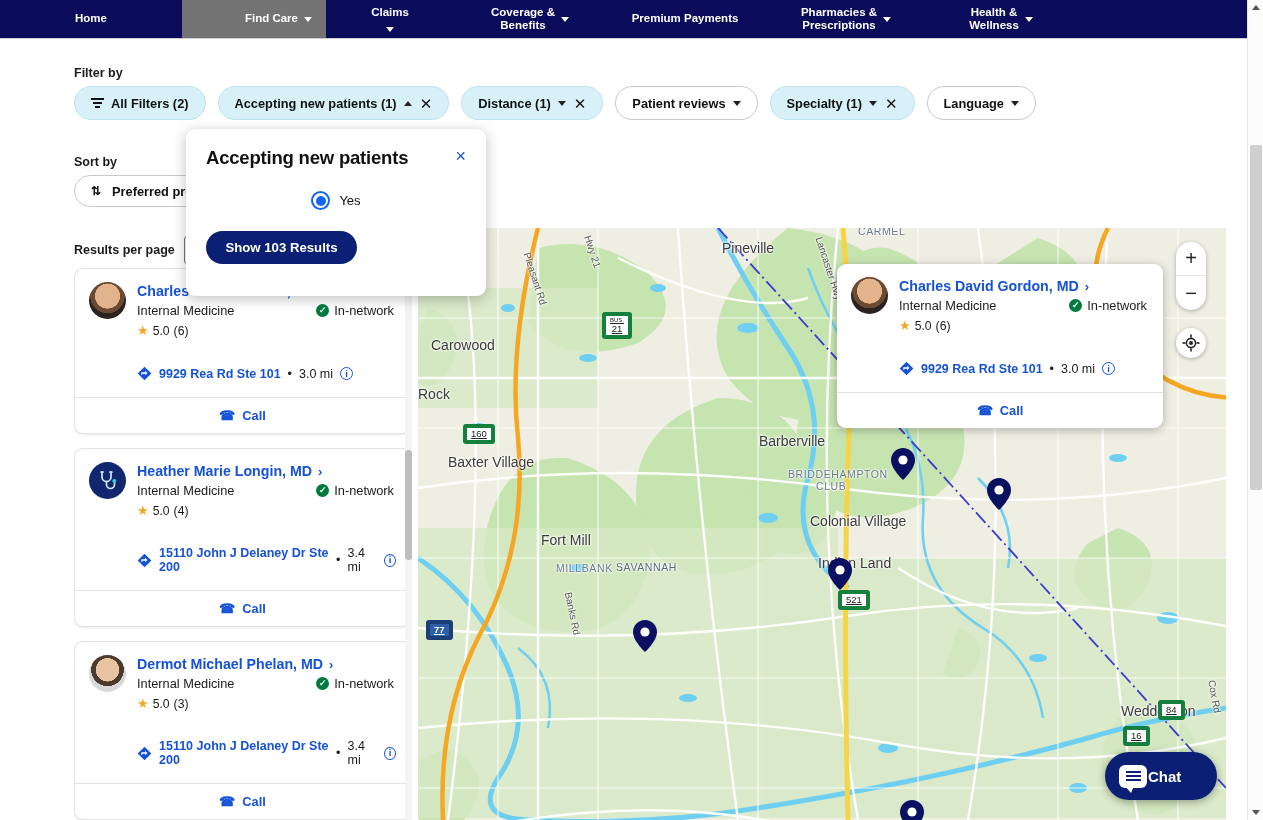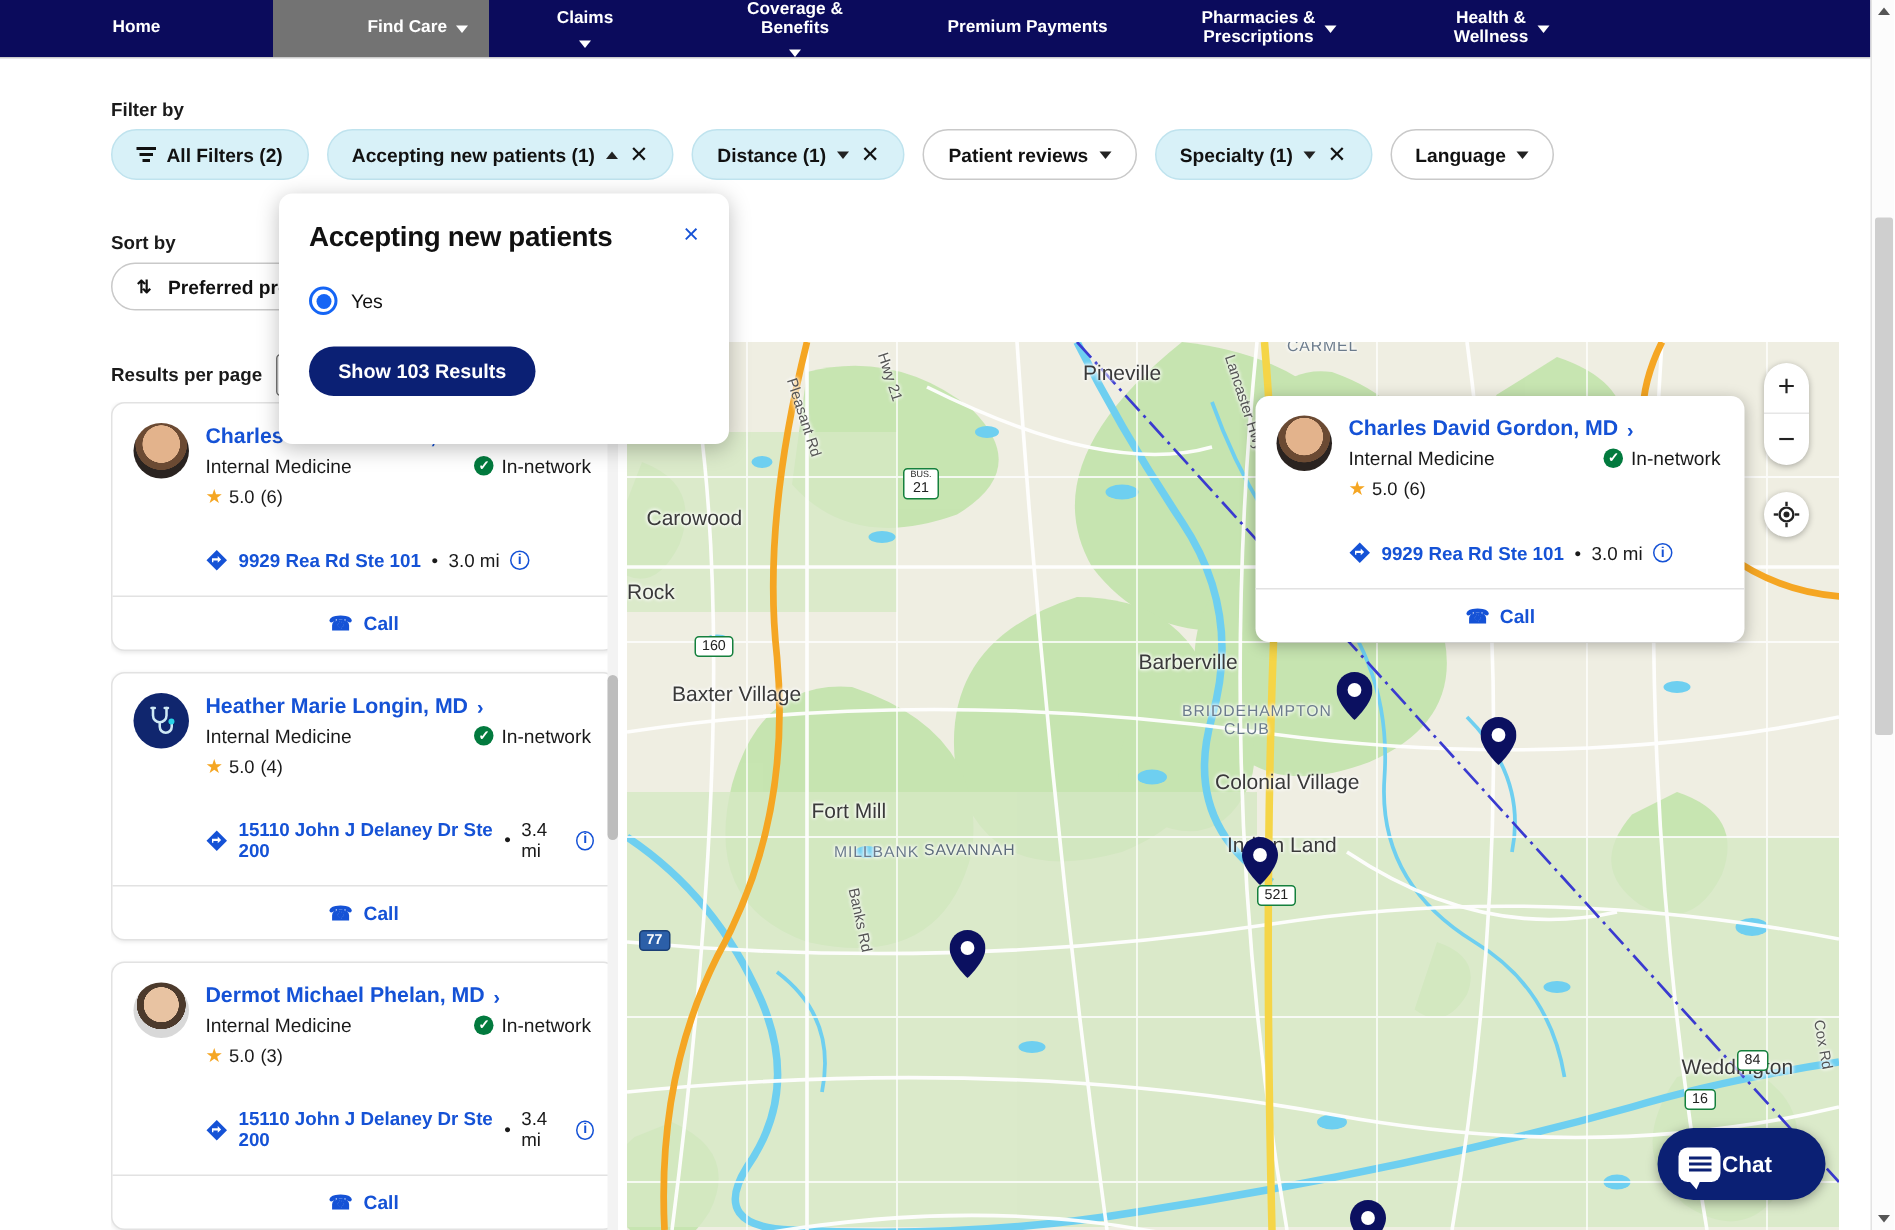--- a/index.html
+++ b/index.html
@@ -25,21 +25,21 @@
   .nav-item .lbl2 { display: block; }
   .nav-label { display: flex; flex-direction: column; align-items: center; }
   .caret {
     width: 0; height: 0; border-left: 4.5px solid transparent;
     border-right: 4.5px solid transparent; border-top: 5px solid #fff;
     flex: 0 0 auto; margin-top: 1px;
   }
   .nav-home { width: 182px; }
   .nav-find { width: 144px; }
   .nav-claims { width: 128px; flex-direction: column; }
-  .nav-cov { width: 152px; flex-direction: column; }
+  .nav-cov { width: 152px; }
   .nav-prem { width: 158px; }
   .nav-pharm { width: 164px; }
   .nav-hw { width: 146px; }
 
   
   .filter-label {
     position: absolute; left: 74px; top: 66px;
     font-size: 12.5px; font-weight: bold; color: #1a1a1a;
   }
   .chips { position: absolute; left: 74px; top: 86px; display: flex; gap: 12px; align-items: center; }
@@ -143,21 +143,21 @@
 
   
   .popup {
     position: absolute; left: 186px; top: 129px; width: 300px; height: 167px;
     background: #fff; border-radius: 9px; box-shadow: 0 3px 14px rgba(0,0,0,.25);
     padding: 18px 20px; z-index: 40;
   }
   .popup-head { display: flex; align-items: flex-start; justify-content: space-between; }
   .popup-title { font-size: 18.5px; font-weight: bold; color: #111; letter-spacing: -.2px; }
   .popup-close { color: #1552d6; font-size: 18px; line-height: 1; cursor: pointer; }
-  .radio-row { display: flex; align-items: center; gap: 9px; margin-top: 22px; }
+  .radio-row { display: flex; align-items: center; gap: 9px; margin-top: 22px; justify-content: center; }
   .radio {
     width: 19px; height: 19px; border-radius: 50%; border: 2px solid #1565f5;
     display: flex; align-items: center; justify-content: center; cursor: pointer;
   }
   .radio .dot { width: 10px; height: 10px; border-radius: 50%; background: #1565f5; }
   .radio-lbl { font-size: 13px; color: #111; }
   .show-btn {
     margin-top: 21px; height: 33px; width: 151px; border-radius: 18px;
     background: #0b2074; color: #fff; font-size: 13.2px; font-weight: bold;
     display: flex; align-items: center; justify-content: center; cursor: pointer;
@@ -171,22 +171,22 @@
   .map svg { display: block; }
   .map-label {
     position: absolute; font-size: 13px; color: #333; white-space: nowrap;
     text-shadow: 0 0 3px #fff, 0 0 3px #fff, 0 0 2px #fff;
     pointer-events: none;
   }
   .map-label.town { font-size: 14px; color: #3a3a3a; }
   .map-label.small-caps { font-size: 10.5px; letter-spacing: .6px; color: #6b7b8c; }
   .map-label.road { font-size: 10px; color: #555; }
   .shield {
-    position: absolute; background: #fff; border: 1px solid #15803d; border-radius: 3px;
-    font-size: 9.5px; color: #222; padding: 1px 4px; line-height: 1.1;
+    position: absolute; background: #fff; border: 4px solid #15803d; border-radius: 3px;
+    font-size: 9.5px; color: #222; padding: 1px 4px; line-height: 1.1; text-decoration: underline;
   }
   .shield.us { border-radius: 3px; }
   .shield.interstate { background: #2c5fa8; color: #fff; border-color: #1b3f75; font-weight: bold; }
   .pin { position: absolute; width: 24px; height: 32px; }
 
   
   .map-ctrl {
     position: absolute; right: 20px; top: 14px; width: 30px;
     background: #fff; border-radius: 16px; box-shadow: 0 1px 4px rgba(0,0,0,.3);
     display: flex; flex-direction: column; overflow: hidden;

